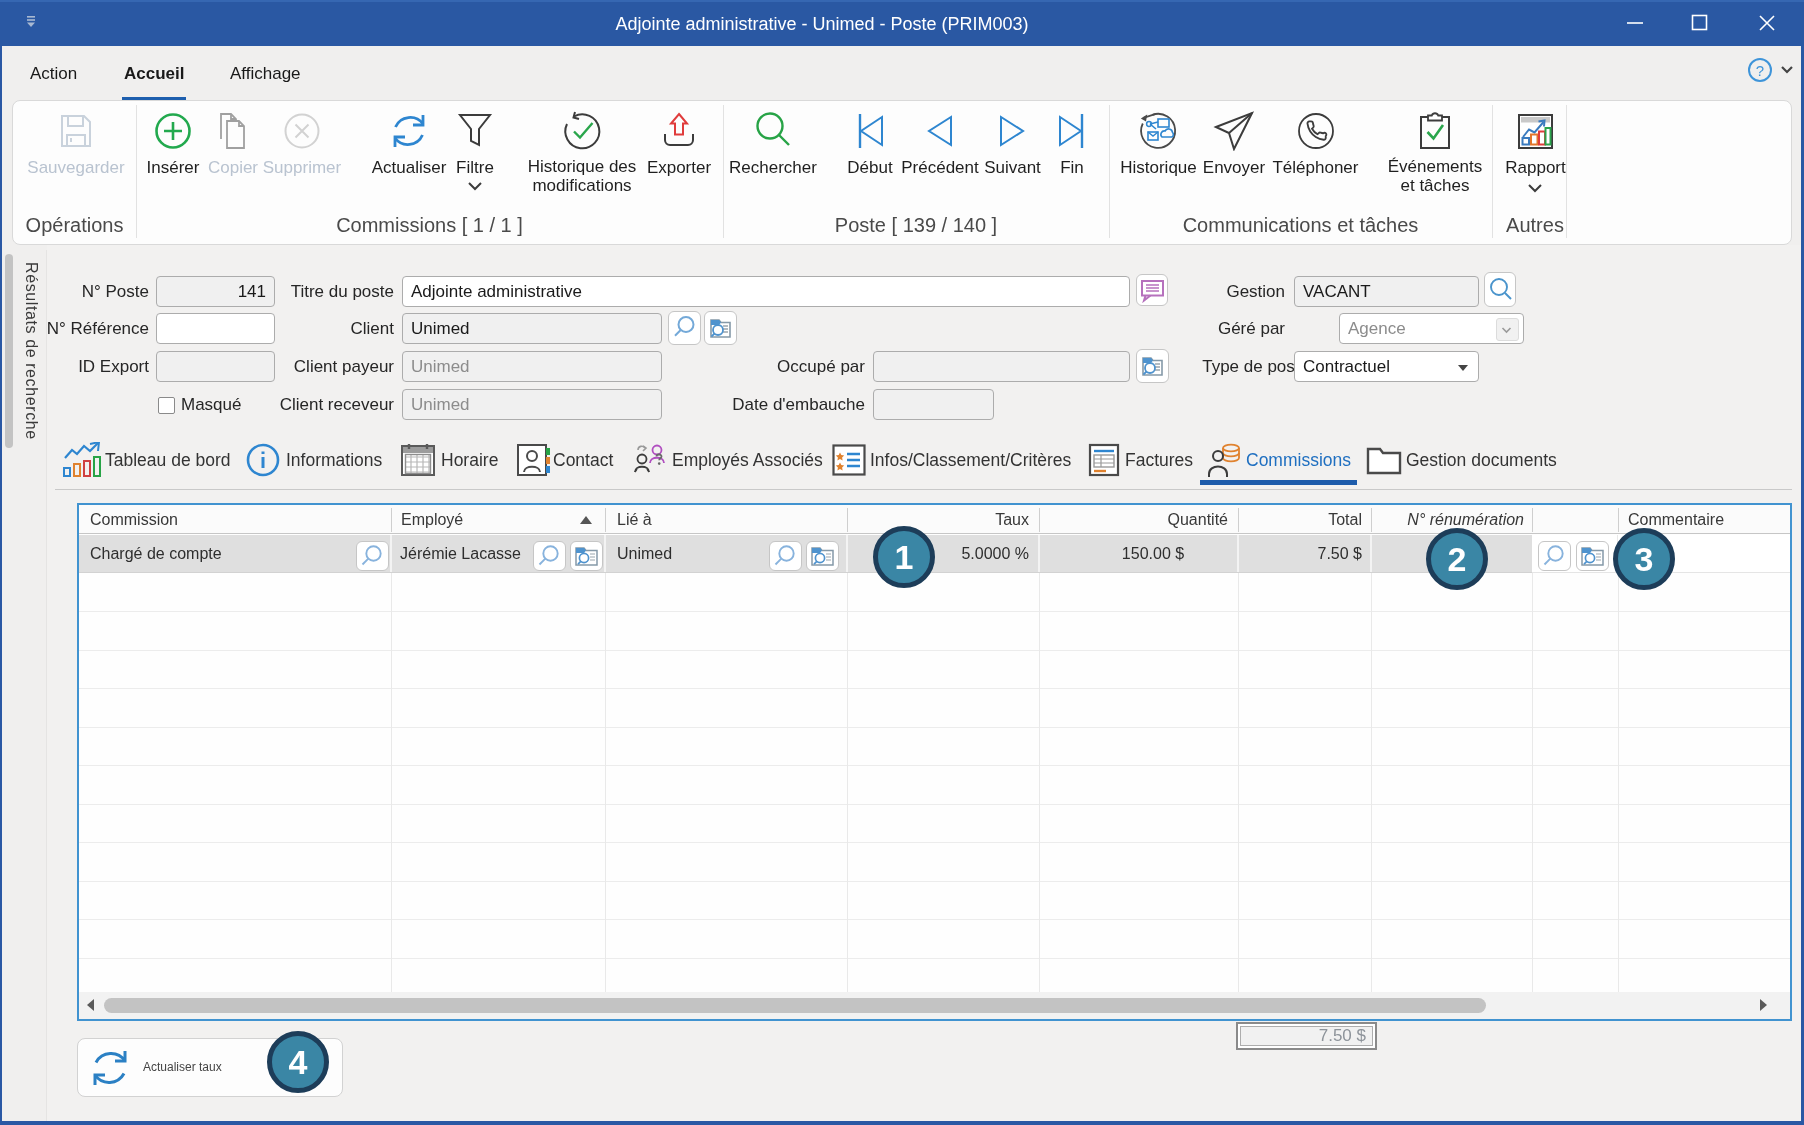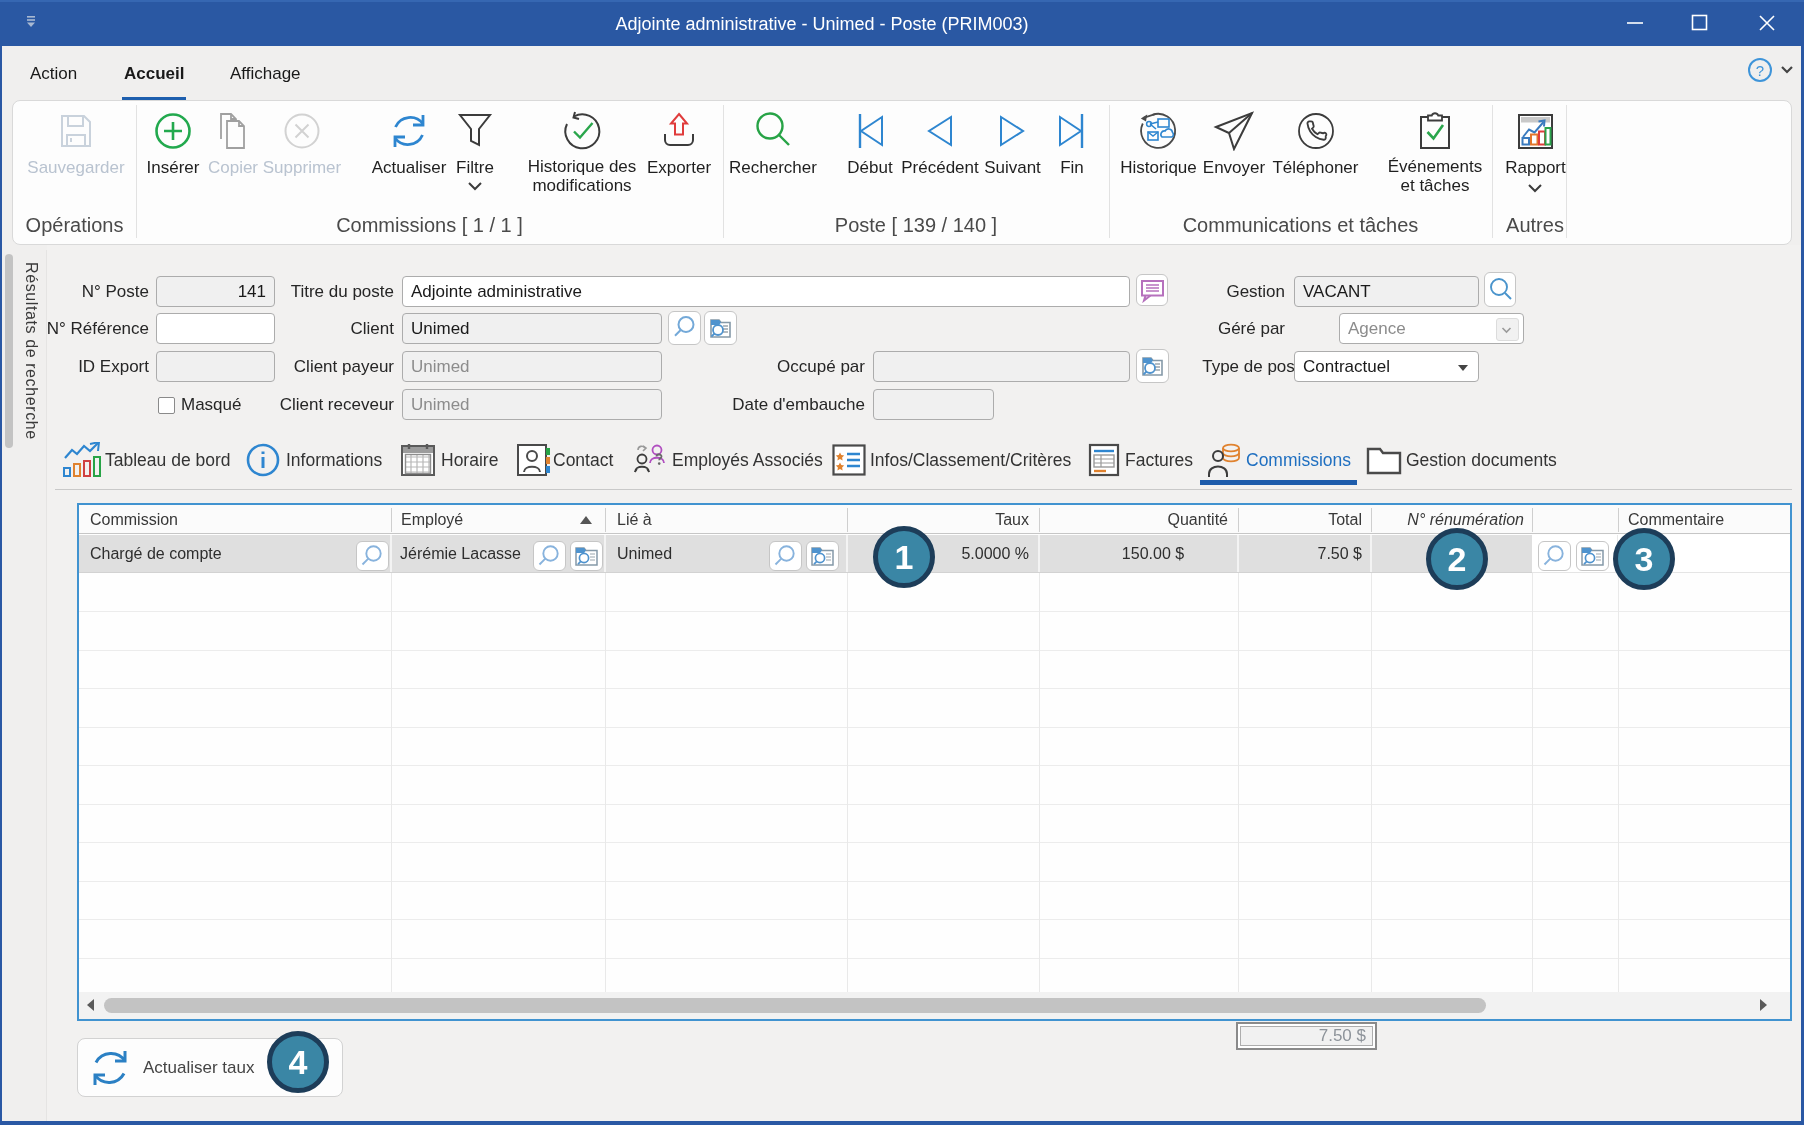--- a/index.html
+++ b/index.html
@@ -490,19 +490,19 @@
 
 <div id="bottom">
   <div class="abs" style="left:1236px;top:1022px;width:141px;height:28px;background:#f1f1f1;border:2px solid #8a8a8a;box-shadow:inset 0 0 0 2px #fff, inset 0 0 0 3px #adadad;box-sizing:border-box;text-align:right;font-size:17px;color:#8d939a;line-height:23px;padding-right:9px;">7.50 $</div>
   <div class="abs" style="left:77px;top:1038px;width:266px;height:59px;background:#fdfdfd;border:1px solid #d2d2d2;border-radius:8px;box-sizing:border-box;"></div>
   <svg class="abs" style="left:88px;top:1046px" width="44" height="44" viewBox="0 0 44 44">
     <path d="M37 15 A17 17 0 0 0 8 16.5" fill="none" stroke="#2b80c4" stroke-width="3"></path>
     <path d="M37 5 V15 H27" fill="none" stroke="#2b80c4" stroke-width="3"></path>
     <path d="M7 29 A17 17 0 0 0 36 27.5" fill="none" stroke="#2b80c4" stroke-width="3"></path>
     <path d="M7 39 V29 H17" fill="none" stroke="#2b80c4" stroke-width="3"></path>
   </svg>
-  <div class="abs" style="left:143px;top:1038px;height:59px;line-height:59px;font-size:17px;color:#454545;">Actualiser taux</div>
+  <div class="abs" style="left:143px;top:1038px;height:59px;line-height:59px;font-size:12px;color:#454545;">Actualiser taux</div>
   <div class="callout" style="left:267px;top:1031px;">4</div>
 </div>
 
 <div class="abs" style="left:0;top:46px;width:2px;height:1079px;background:#2a58a4;"></div>
 <div class="abs" style="left:1801px;top:46px;width:3px;height:1079px;background:#2a58a4;"></div>
 <div class="abs" style="left:0;top:1121px;width:1804px;height:4px;background:#2a58a4;"></div>
 
 </body></html>

